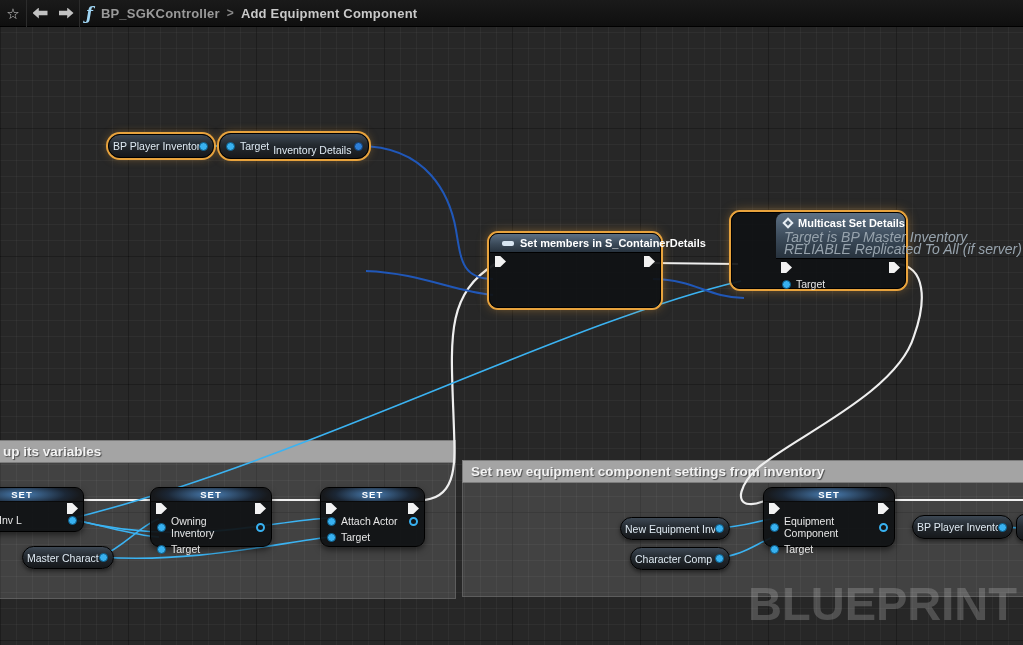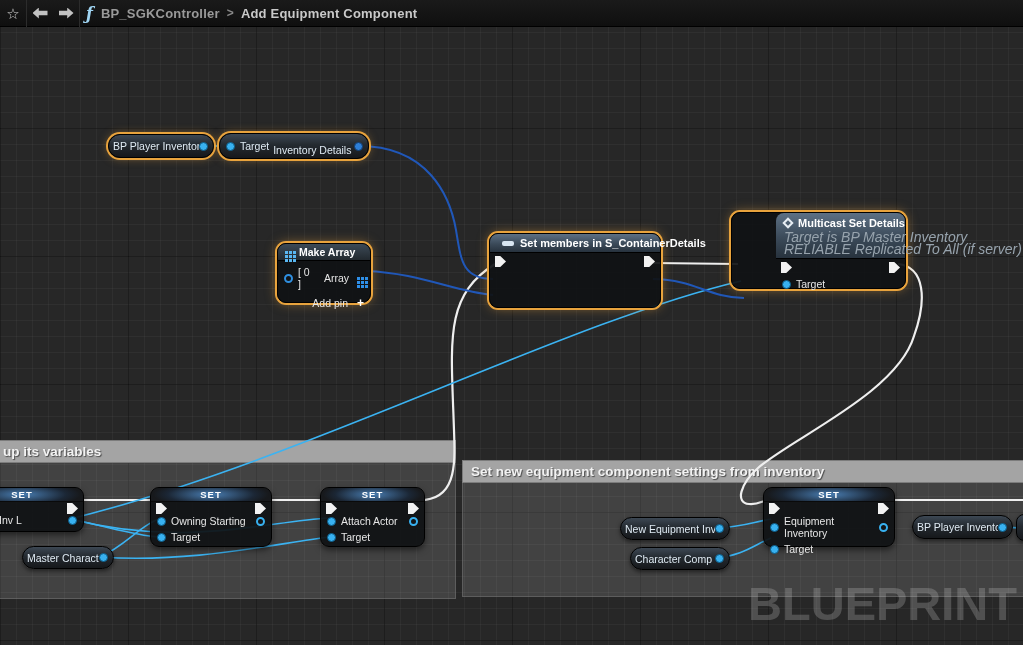--- a/index.html
+++ b/index.html
@@ -158,37 +158,20 @@
     <span class="lbl">BP Player Inventory</span>
     <span class="pin-circle" style="margin-right:5px;"></span>
   </div>
   <div class="pill selected" style="left:219px; top:133px; width:150px; height:26px;">
     <span class="pin-circle" style="margin-left:6px;"></span>
     <span style="margin-left:5px;">Target</span>
     <span class="lbl" style="text-align:right;margin-top:7px;">Inventory Details</span>
     <span class="pin-circle dark" style="margin-right:5px;"></span>
   </div>
 
-  <div class="node selected" style="left:277px; top:243px; width:94px; height:60px;">
-    <div class="bn-header" style="padding:2px 6px; background:linear-gradient(180deg,#3c4a57,#22292f);">
-      <span class="makearray-icon"></span>
-      <span class="bn-title" style="font-size:10.5px;">Make Array</span>
-    </div>
-    <div class="row" style="padding-top:5px;">
-      <span class="pin-ring"></span>
-      <span>[ 0 ]</span>
-      <span class="grow"></span>
-      <span>Array</span>
-      <span class="pin-grid"></span>
-    </div>
-    <div class="row" style="justify-content:flex-end; padding-top:4px;">
-      <span>Add pin</span>
-      <span class="addpin-plus">+</span>
-    </div>
-  </div>
 
   <div class="node selected" style="left:489px; top:233px; width:172px; height:75px;">
     <div class="bn-header">
       <span class="setmembers-icon"></span>
       <span class="bn-title">Set members in S_ContainerDetails</span>
     </div>
     <div class="exec-row">
       <span class="pin-exec"></span>
       <span class="pin-exec"></span>
     </div>
@@ -231,21 +214,21 @@
   <div class="node" style="left:150px; top:487px; width:122px; height:60px;">
     <div class="set-header">
         <div class="set-title">SET</div>
       </div>
     <div class="exec-row" style="padding:1px 5px 0;">
       <span class="pin-exec"></span>
       <span class="pin-exec"></span>
     </div>
     <div class="row" style="padding-top:1px;">
       <span class="pin-circle"></span>
-      <span>Owning Starting</span>
+      <span>Owning Inventory</span>
       <span class="grow"></span>
       <span class="pin-ring" style="border-color:#38b1f0;"></span>
     </div>
     <div class="row">
       <span class="pin-circle"></span>
       <span>Target</span>
     </div>
   </div>
 
   <div class="node" style="left:320px; top:487px; width:105px; height:60px;">
@@ -271,21 +254,21 @@
   <div class="node" style="left:763px; top:487px; width:132px; height:60px;">
     <div class="set-header">
         <div class="set-title">SET</div>
       </div>
     <div class="exec-row" style="padding:1px 5px 0;">
       <span class="pin-exec"></span>
       <span class="pin-exec"></span>
     </div>
     <div class="row" style="padding-top:1px;">
       <span class="pin-circle"></span>
-      <span>Equipment Inventory</span>
+      <span>Equipment Component</span>
       <span class="grow"></span>
       <span class="pin-ring" style="border-color:#38b1f0;"></span>
     </div>
     <div class="row">
       <span class="pin-circle"></span>
       <span>Target</span>
     </div>
   </div>
 
   <div class="pill" style="left:22px; top:546px; width:92px; height:23px;">

